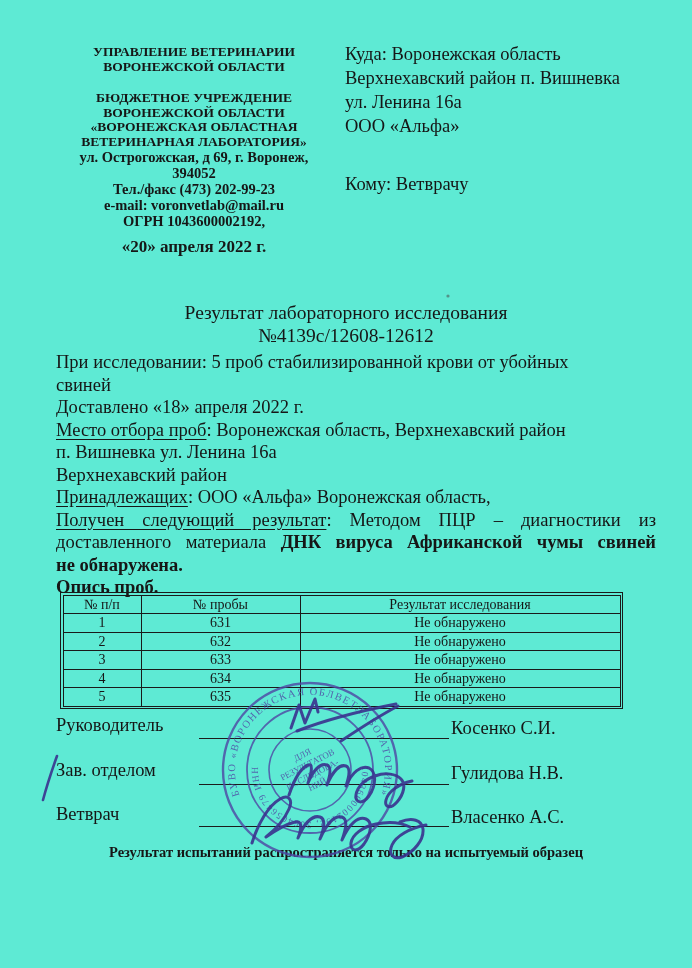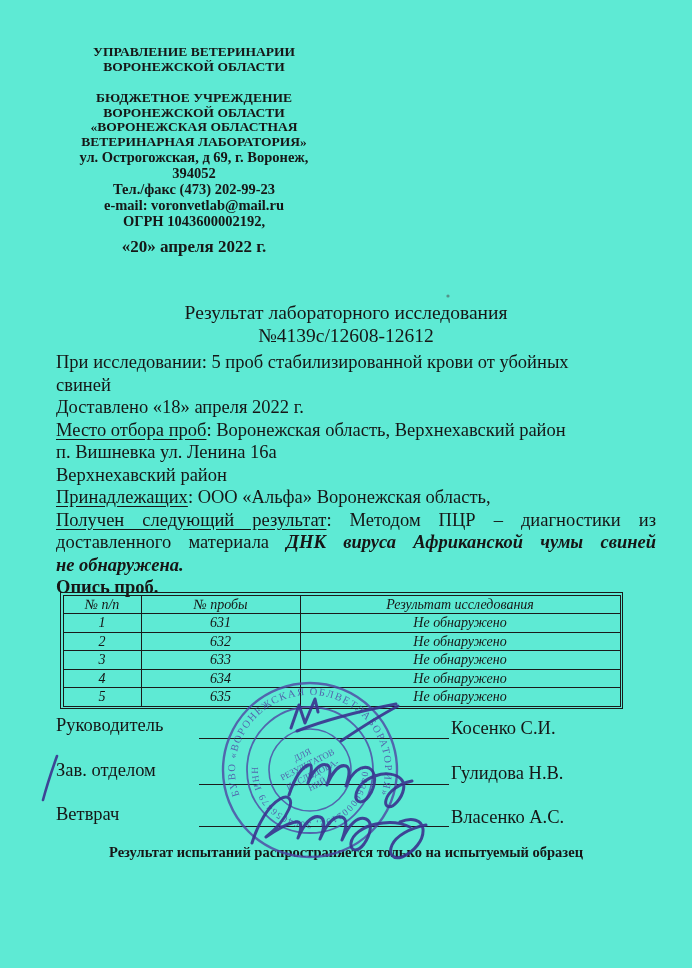--- a/index.html
+++ b/index.html
@@ -17,24 +17,24 @@
   .org-date { margin-top:8px; font-size:17px; }
   
   .recipient { position:absolute; left:345px; top:42px; width:330px; font-size:18.5px; line-height:24px; }
   .recipient-attn { margin-top:34px; }
   
   .doc-title { position:absolute; left:0; top:301px; width:100%; text-align:center; font-weight:normal; font-size:19.5px; line-height:23px; }
   
   .body-text { position:absolute; left:56px; top:351px; width:600px; font-size:18.5px; line-height:22.5px; }
   .jline { text-align:justify; text-align-last:justify; }
   .lead { text-decoration:underline; text-underline-offset:2.5px; }
-  .bi { font-weight:bold; font-style:italic; }
+  .bi { font-weight:bold; }
   .samples-heading { font-weight:bold; }
   
-  .table-wrap { position:absolute; left:60px; top:592px; width:563px; border:1.7px solid #1a1a1a; padding:1.5px; box-sizing:border-box;font-style:italic; }
+  .table-wrap { position:absolute; left:60px; top:592px; width:563px; border:1.7px solid #1a1a1a; padding:1.5px; box-sizing:border-box; }
   table.samples { width:100%; border-collapse:collapse; font-size:14px; }
   table.samples th, table.samples td {
     border:1.6px solid #1a1a1a; text-align:center; font-weight:normal;
     padding:0; height:17.5px; line-height:17.5px;
   }
   
   .sig-label { position:absolute; left:56px; font-size:18.5px; }
   .sig-line  { position:absolute; left:199px; width:250px; height:0; border-bottom:1.8px solid #1c1c1c; }
   .sig-name  { position:absolute; left:451px; font-size:18.5px; }
   
@@ -62,20 +62,27 @@
     <div class="org-address">
       <div>ул. Острогожская, д 69, г. Воронеж,</div>
       <div>394052</div>
       <div>Тел./факс  (473) 202-99-23</div>
       <div>e-mail: voronvetlab@mail.ru</div>
       <div>ОГРН 1043600002192,</div>
     </div>
     <div class="org-date">«20» апреля 2022 г.</div>
   </div>
 
+  <div class="recipient">
+    <div>Куда: Воронежская область</div>
+    <div>Верхнехавский район п. Вишневка</div>
+    <div>ул. Ленина 16а</div>
+    <div>ООО «Альфа»</div>
+    <div class="recipient-attn">Кому: Ветврачу</div>
+  </div>
 
   <div class="doc-title">
     <div>Результат лабораторного исследования</div>
     <div>№4139с/12608-12612</div>
   </div>
 
   <div class="body-text">
     <div>При исследовании: 5  проб стабилизированной крови от убойных</div>
     <div>свиней</div>
     <div>Доставлено «18» апреля 2022 г.</div>

